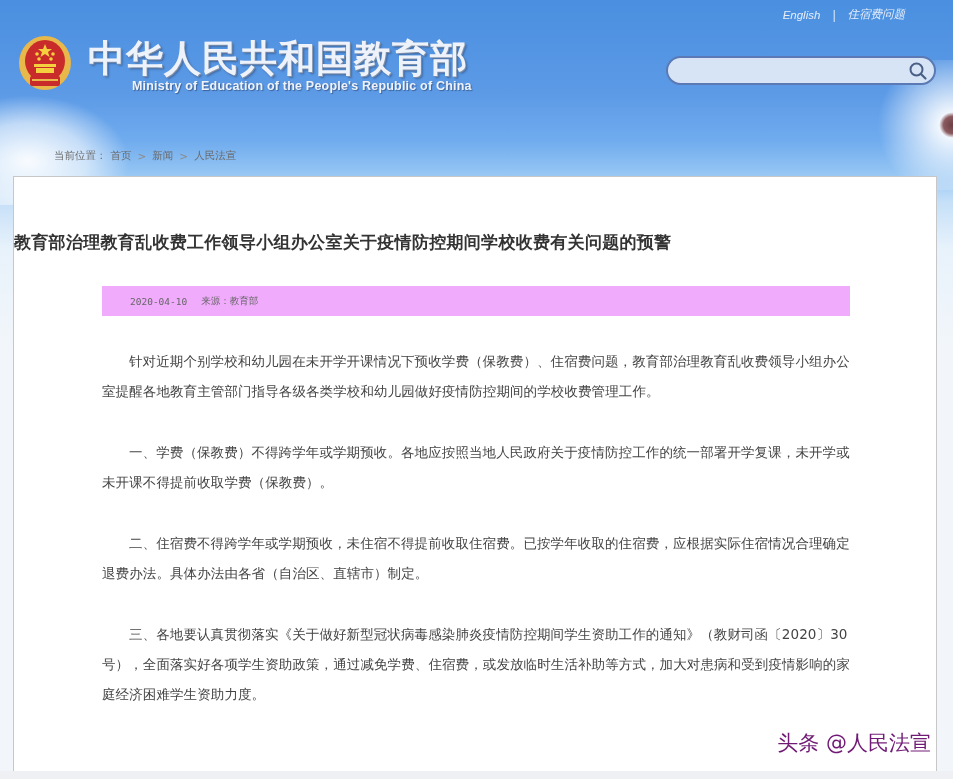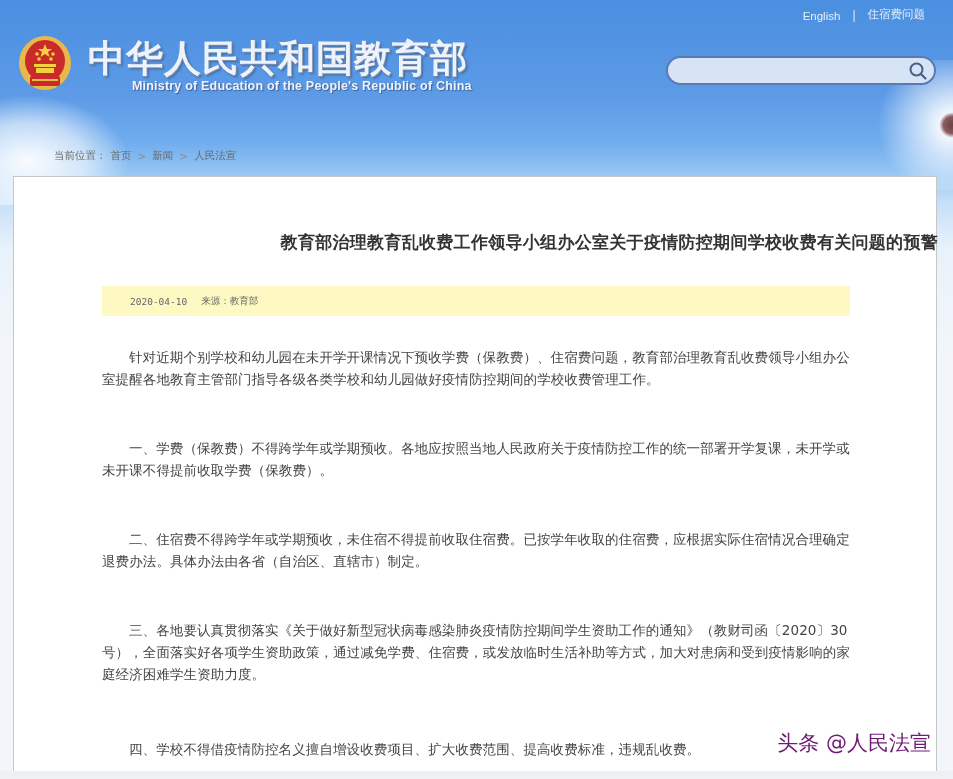--- a/index.html
+++ b/index.html
@@ -31,23 +31,23 @@
     text-shadow: 1px 1px 0 #7d8ea8, 2px 2px 2px rgba(40,60,100,0.5);
   }
   .site-subtitle {
     position: absolute; left: 90px; top: 79px;
     font-family: "Liberation Sans", sans-serif; font-size: 12.5px; font-weight: bold;
     color: #eef3fb; letter-spacing: 0.2px;
     text-shadow: 1px 1px 1px rgba(40,60,100,0.6);
     padding-left: 42px;
   }
   .toplinks {
-    position: absolute; right: 28px; top: 7px;
+    position: absolute; right: 48px; top: 7px;
     font-family: "Liberation Sans", sans-serif; font-size: 11.5px; color: #e6effa;
-    display: flex; align-items: flex-end; gap: 12px;
+    display: flex; align-items: center; gap: 12px; font-style: italic;
   }
   .toplinks .sep { color: #dbe7f7; font-size: 12px; }
   .search {
     position: absolute; left: 666px; top: 56px; width: 270px; height: 29px;
     border: 2px solid #5a79b5; border-radius: 15px;
     background: #d6e4f6;
   }
   .search input {
     position: absolute; left: 10px; top: 3px; width: 220px; height: 19px;
     border: none; background: transparent; outline: none;
@@ -60,34 +60,34 @@
     position: absolute; left: 14px; top: 149px;
     font-family: "DejaVu Sans", sans-serif; font-size: 10.5px; color: #6a6a6a;
     display: flex; align-items: center; gap: 4px; margin-left: 40px;
   }
   .breadcrumb .sep { color: #8a8a8a; margin: 0 2px; }
   .content {
     position: absolute; left: 13px; top: 176px; width: 924px; height: 610px;
     background: #ffffff; border: 1px solid #c7c7c7; border-bottom: none;
   }
   .article-title {
-    position: absolute; left: 0; top: 54px; width: 924px; text-align: right;
+    position: absolute; left: 0; top: 54px; width: 924px; text-align: left;
     font-family: Liberation Sans, sans-serif; font-weight: bold; font-size: 17px; color: #333;
     letter-spacing: 0.3px;
   }
   .meta-bar {
     position: absolute; left: 88px; top: 109px; width: 748px; height: 30px;
-    background: #fef9c3;
+    background: #f0abfc;
     font-family: "DejaVu Sans Mono", monospace; font-size: 9.5px; color: #666;
     display: flex; align-items: center; padding-left: 28px; gap: 14px;
   }
   .para {
     position: absolute; left: 88px; width: 752px;
     font-family: "DejaVu Sans", sans-serif; font-size: 13.5px; color: #444;
-    line-height: 22px; text-indent: 27px; letter-spacing: 0.1px;
+    line-height: 30px; text-indent: 27px; letter-spacing: 0.1px;
   }
   .watermark {
     position: absolute; right: 20px; top: 729px;
     font-family: "DejaVu Sans", sans-serif; font-size: 21px; color: #701a75;
     background: rgba(255,255,255,0.85); padding: 0 2px;
   }
   .scroll-edge {
     position: absolute; left: 0; top: 771px; width: 953px; height: 8px; background: #eef0f3;
   }
 </style>
@@ -145,17 +145,16 @@
 <div class="content">
   <div class="article-title">教育部治理教育乱收费工作领导小组办公室关于疫情防控期间学校收费有关问题的预警</div>
   <div class="meta-bar">
     <span>2020-04-10</span>
     <span>来源：教育部</span>
   </div>
   <p class="para" style="top:169px;">针对近期个别学校和幼儿园在未开学开课情况下预收学费（保教费）、住宿费问题，教育部治理教育乱收费领导小组办公室提醒各地教育主管部门指导各级各类学校和幼儿园做好疫情防控期间的学校收费管理工作。</p>
   <p class="para" style="top:260px;">一、学费（保教费）不得跨学年或学期预收。各地应按照当地人民政府关于疫情防控工作的统一部署开学复课，未开学或未开课不得提前收取学费（保教费）。</p>
   <p class="para" style="top:351px;">二、住宿费不得跨学年或学期预收，未住宿不得提前收取住宿费。已按学年收取的住宿费，应根据实际住宿情况合理确定退费办法。具体办法由各省（自治区、直辖市）制定。</p>
   <p class="para" style="top:442px;">三、各地要认真贯彻落实《关于做好新型冠状病毒感染肺炎疫情防控期间学生资助工作的通知》（教财司函〔2020〕30号），全面落实好各项学生资助政策，通过减免学费、住宿费，或发放临时生活补助等方式，加大对患病和受到疫情影响的家庭经济困难学生资助力度。</p>
-  <p class="para" style="top:561px;">四、学校不得借疫情防控名义擅自增设收费项目、扩大收费范围、提高收费标准，违规乱收费。</p>
 </div>
 
 <div class="watermark">头条 @人民法宣</div>
 <div class="scroll-edge"></div>
 
 </body></html>

